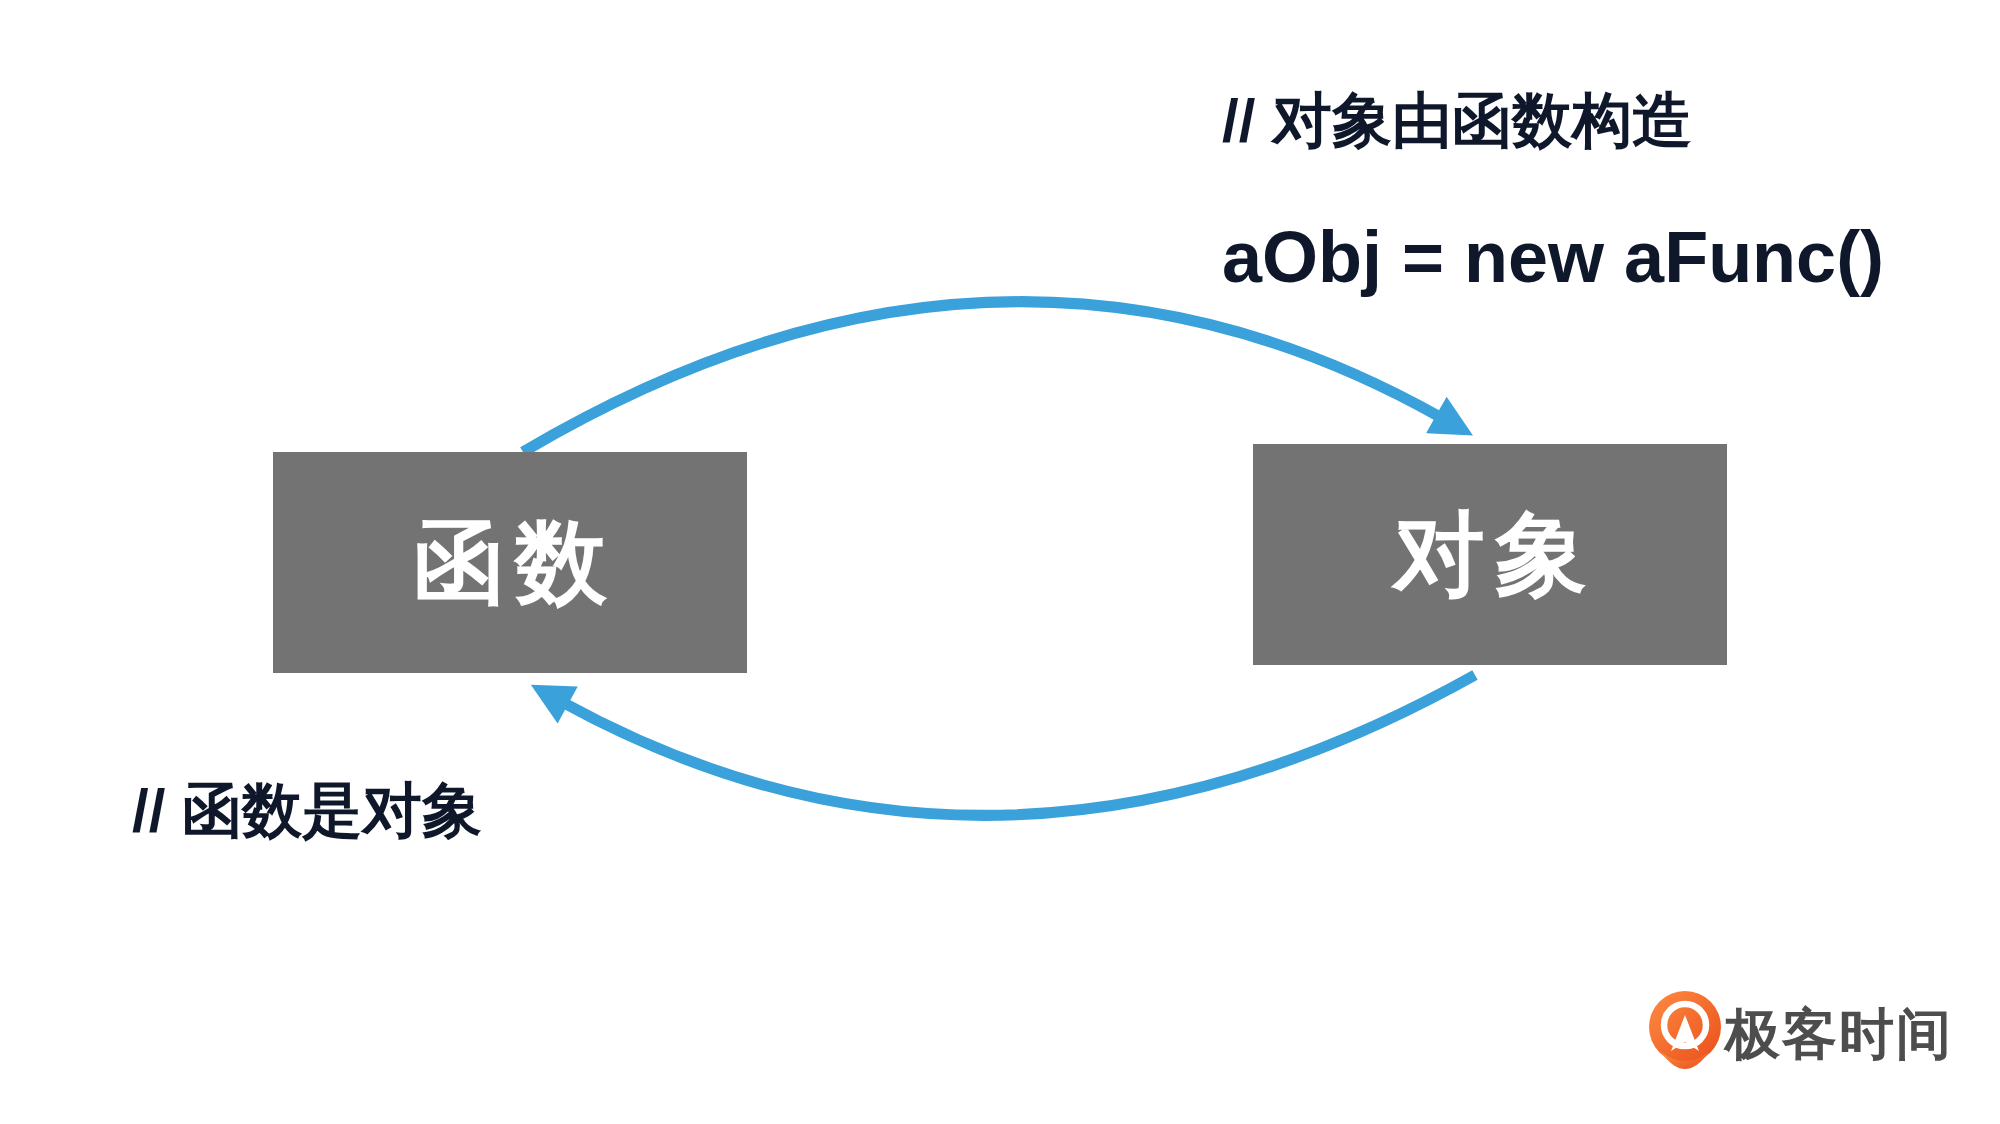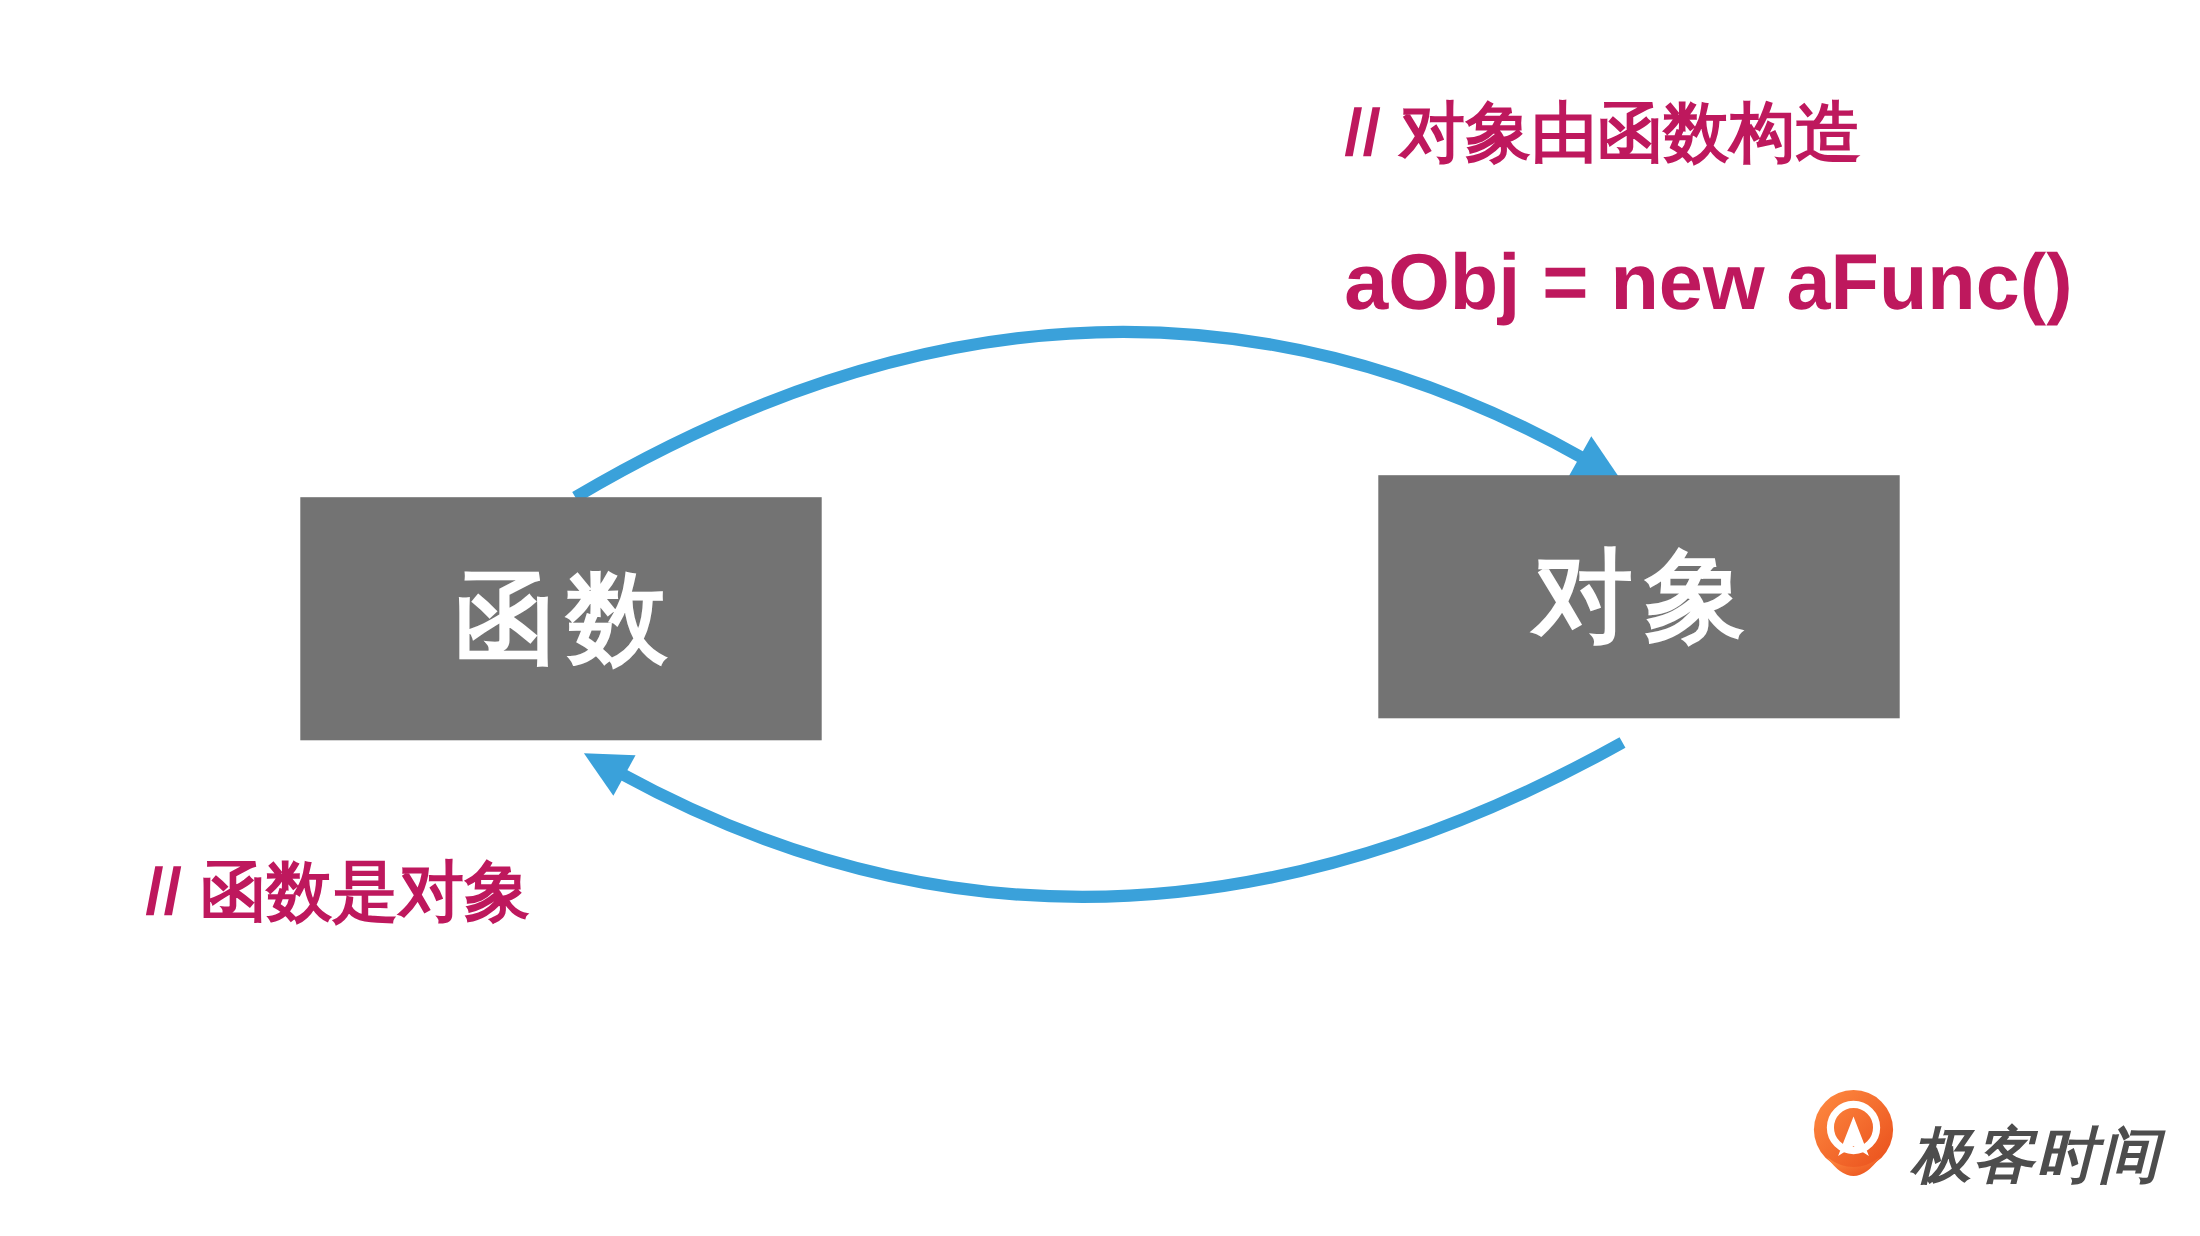--- a/index.html
+++ b/index.html
@@ -7,35 +7,35 @@
     position:relative;width:2000px;height:1124px;background:#fff;
     overflow:hidden;font-family:"Liberation Sans",sans-serif;
   }
   .arrow-layer{position:absolute;left:0;top:0;width:2000px;height:1124px;}
   .edge-curve{fill:none;stroke-width:11px;}
   .node{
     position:absolute;width:474px;height:221px;background:#737373;
     display:flex;align-items:center;justify-content:center;
   }
   .node-function{left:273px;top:452px;}
-  .node-object{left:1253px;top:432px;}
+  .node-object{left:1253px;top:444px;}
   .node-label{
     font-family:"Liberation Serif",serif;font-size:92px;font-weight:600;
     color:#FFFFFF;letter-spacing:10px;text-indent:10px;line-height:1;
   }
-  .annotation{position:absolute;color:#be185d;white-space:pre;line-height:1.15;}
+  .annotation{position:absolute;color:#0f172a;white-space:pre;line-height:1.15;}
   .annotation.comment{font-weight:600;font-size:60px;}
   .annotation.code{font-weight:700;font-size:72px;}
   .pos-top-comment{left:1222px;top:86px;}
   .pos-top-code{left:1222px;top:216px;}
   .pos-bottom-comment{left:132px;top:776px;}
   .pos-bottom-code{left:113px;top:906px;}
   .logo{
     position:absolute;left:1645px;top:990px;
-    display:flex;align-items:flex-end;gap:12px;font-style:italic;
+    display:flex;align-items:center;
   }
   .logo-icon{width:80px;height:88px;display:block;}
   .logo-text{
     font-size:55px;font-weight:700;color:#4D4D4D;
     letter-spacing:2px;line-height:1;
   }
 </style>
 </head>
 <body>
 

